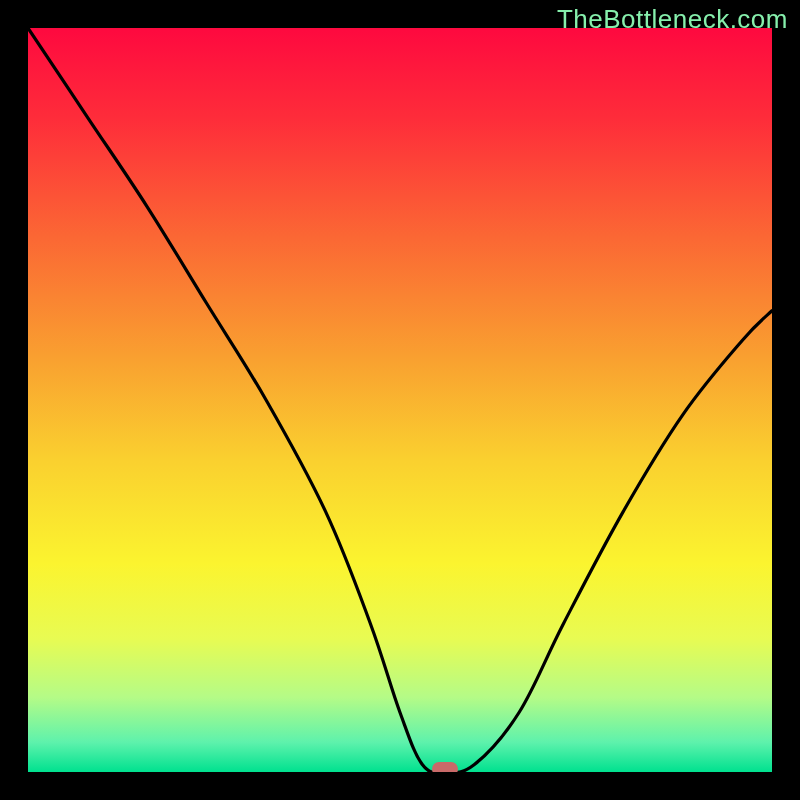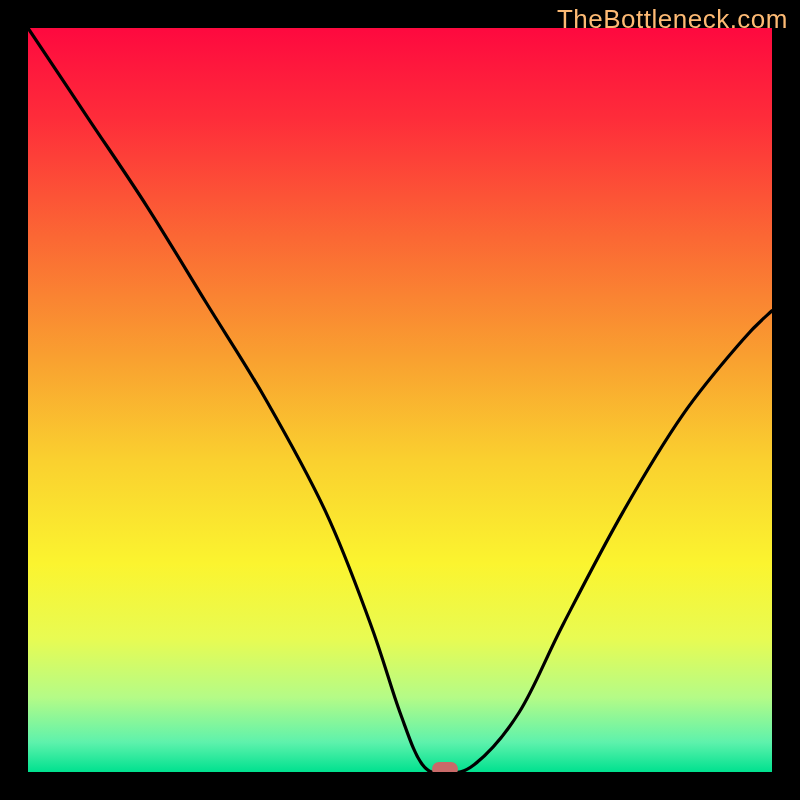--- a/index.html
+++ b/index.html
@@ -14,21 +14,21 @@
   .frame {
     position: relative;
     width: 800px;
     height: 800px;
     background: #000;
   }
   .watermark {
     position: absolute;
     top: 4px;
     right: 12px;
-    color: #fdba74;
+    color: #86efac;
     font-size: 26px;
     font-weight: 500;
     letter-spacing: 0.5px;
     z-index: 20;
   }
   .plot-area {
     position: absolute;
     left: 28px;
     top: 28px;
     width: 744px;

